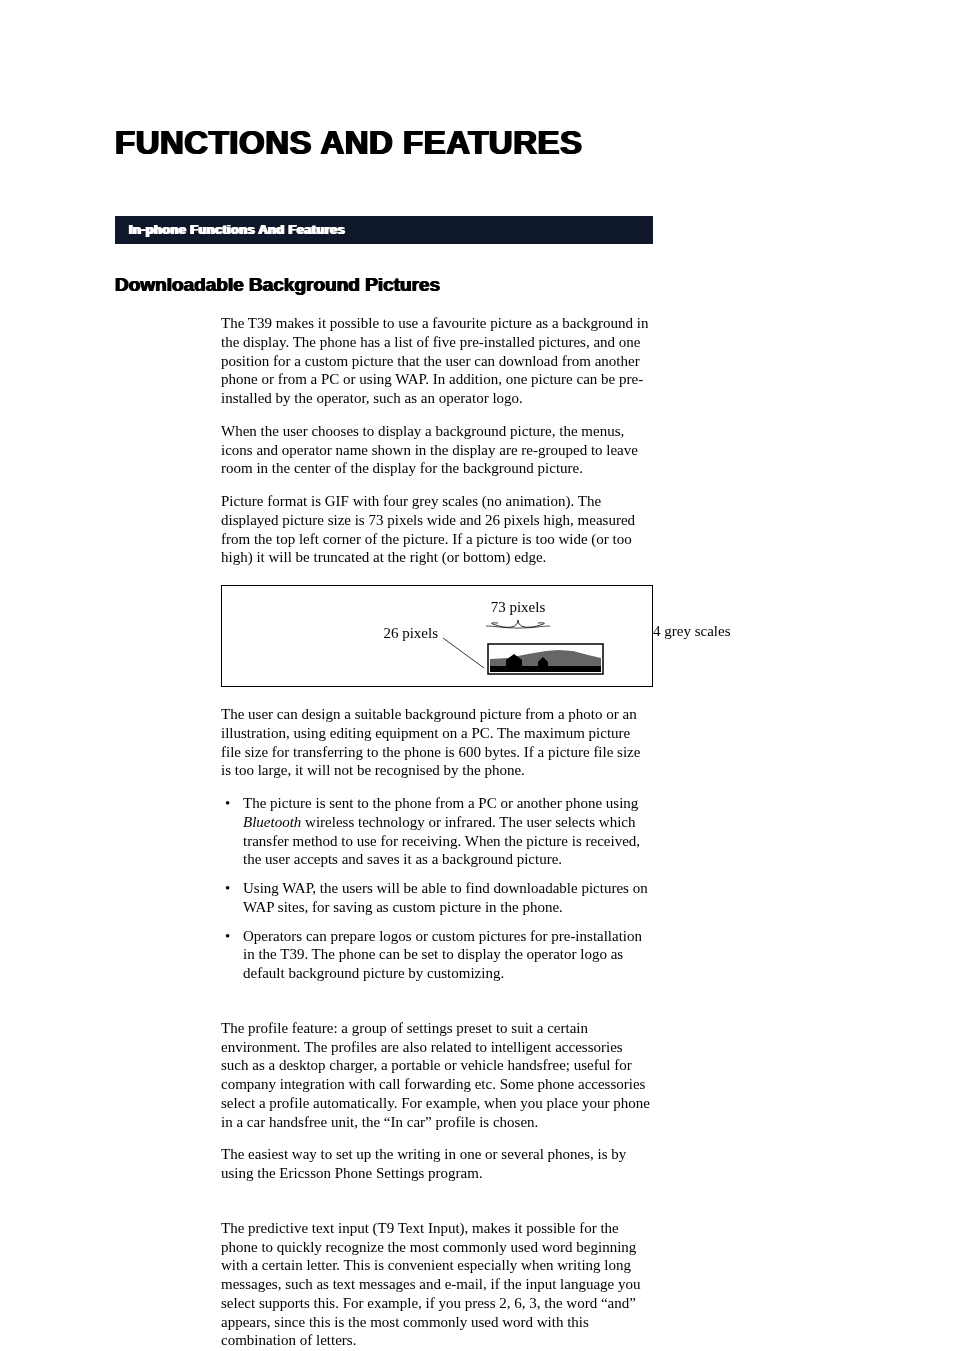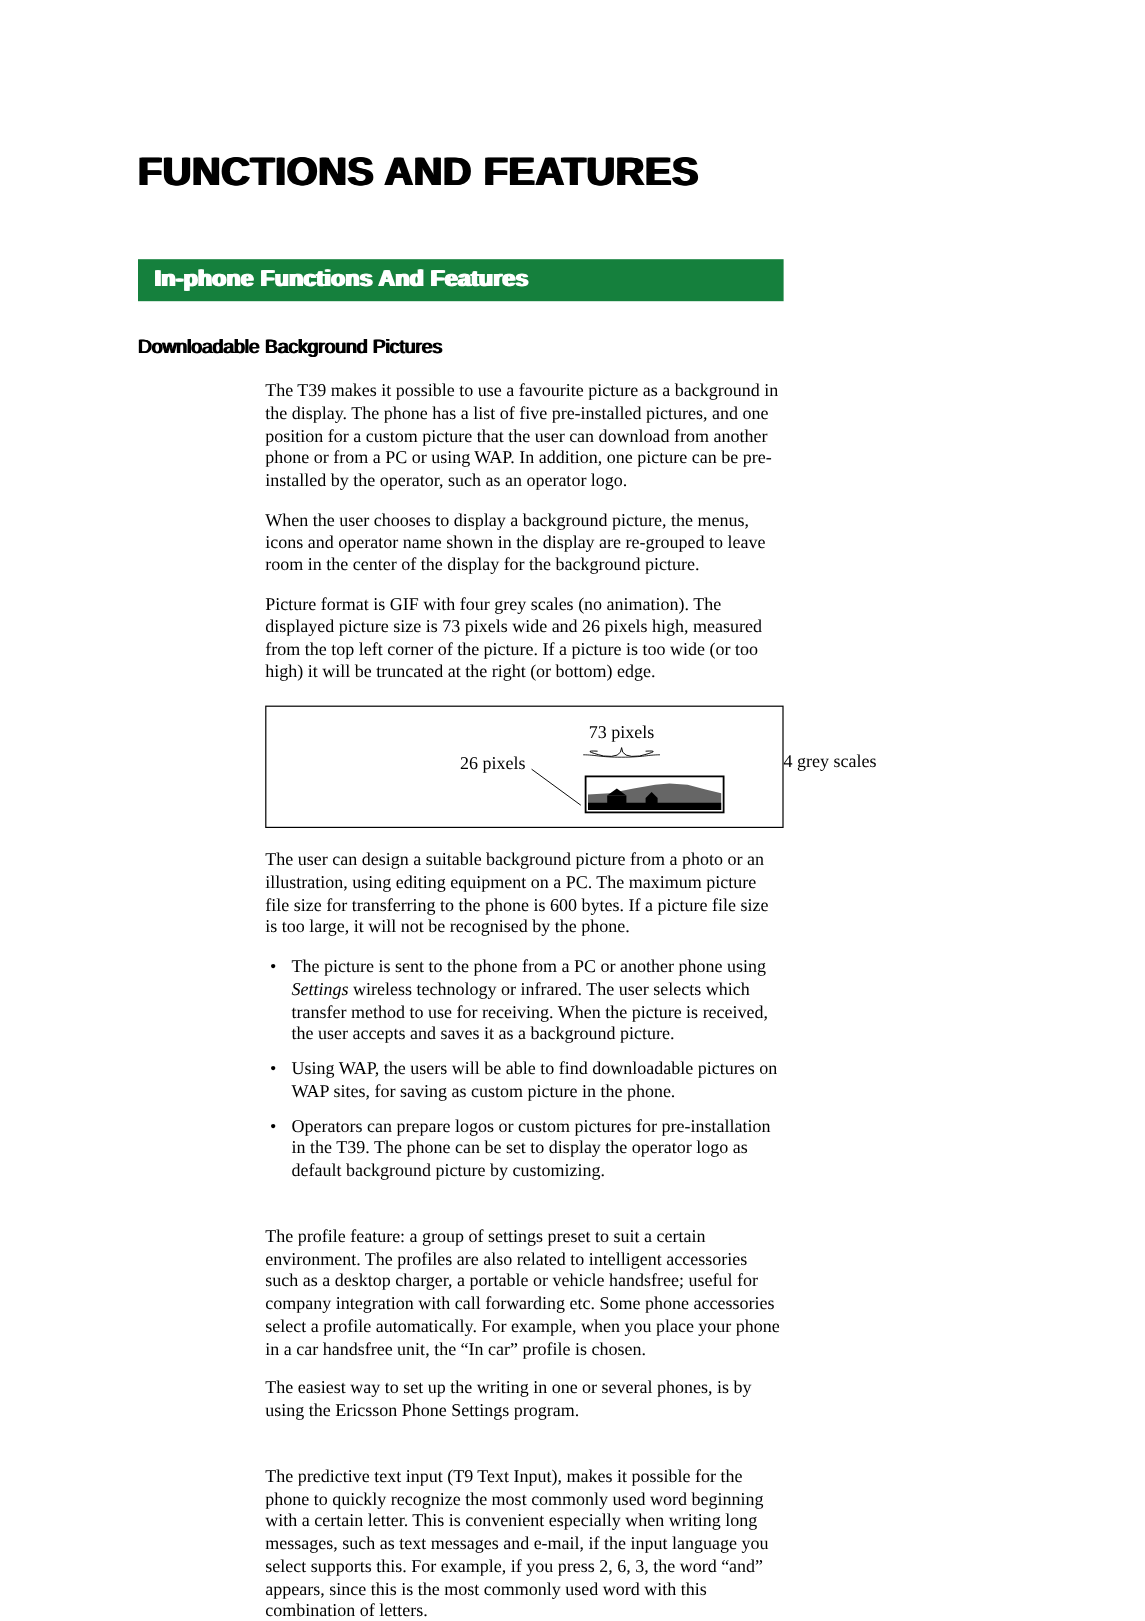--- a/index.html
+++ b/index.html
@@ -18,34 +18,34 @@
   }
   .main-title {
     font-family: Arial, Helvetica, sans-serif;
     font-weight: 900;
     font-size: 33px;
     letter-spacing: 0.5px;
     margin-bottom: 54px;
     text-shadow: 1px 0 0 #000, -1px 0 0 #000;
   }
   .section-bar {
-    background: #15803d;
+    background: #0f172a;
     color: #fff;
     font-family: Arial, Helvetica, sans-serif;
     font-weight: 900;
-    font-size: 19px;
+    font-size: 13px;
     padding: 6px 14px 7px 14px;
     margin-bottom: 30px;
     letter-spacing: 0.3px;
     text-shadow: 1px 0 0 #fff, -1px 0 0 #fff;
   }
   .sub-heading {
     font-family: Arial, Helvetica, sans-serif;
-    font-weight: 400;
-    font-size: 16px;
+    font-weight: 700;
+    font-size: 19px;
     margin-bottom: 18px;
     text-shadow: 0.7px 0 0 #000, -0.7px 0 0 #000;
   }
   .body-block {
     margin-left: 106px;
     font-size: 15px;
     line-height: 1.25;
   }
   .body-block p {
     margin: 0 0 14px 0;
@@ -127,21 +127,21 @@
           <polygon points="278,64 286,58 294,64" fill="#000"></polygon>
           <rect x="310" y="66" width="10" height="8" fill="#000"></rect>
           <polygon points="310,66 315,61 320,66" fill="#000"></polygon>
         </svg>
       </div>
 
       <p>The user can design a suitable background picture from a photo or an illustration, using editing equipment on a PC. The maximum picture file size for transferring to the phone is 600 bytes. If a picture file size is too large, it will not be recognised by the phone.</p>
 
       <ul class="bullet-list">
         <li>
-          <span>The picture is sent to the phone from a PC or another phone using </span><span class="italic">Settings</span><span> wireless technology or infrared. The user selects which transfer method to use for receiving. When the picture is received, the user accepts and saves it as a background picture.</span>
+          <span>The picture is sent to the phone from a PC or another phone using </span><span class="italic">Bluetooth</span><span> wireless technology or infrared. The user selects which transfer method to use for receiving. When the picture is received, the user accepts and saves it as a background picture.</span>
         </li>
         <li>
           <span>Using WAP, the users will be able to find downloadable pictures on WAP sites, for saving as custom picture in the phone.</span>
         </li>
         <li>
           <span>Operators can prepare logos or custom pictures for pre-installation in the T39. The phone can be set to display the operator logo as default background picture by customizing.</span>
         </li>
       </ul>
     </div>
   </div>

